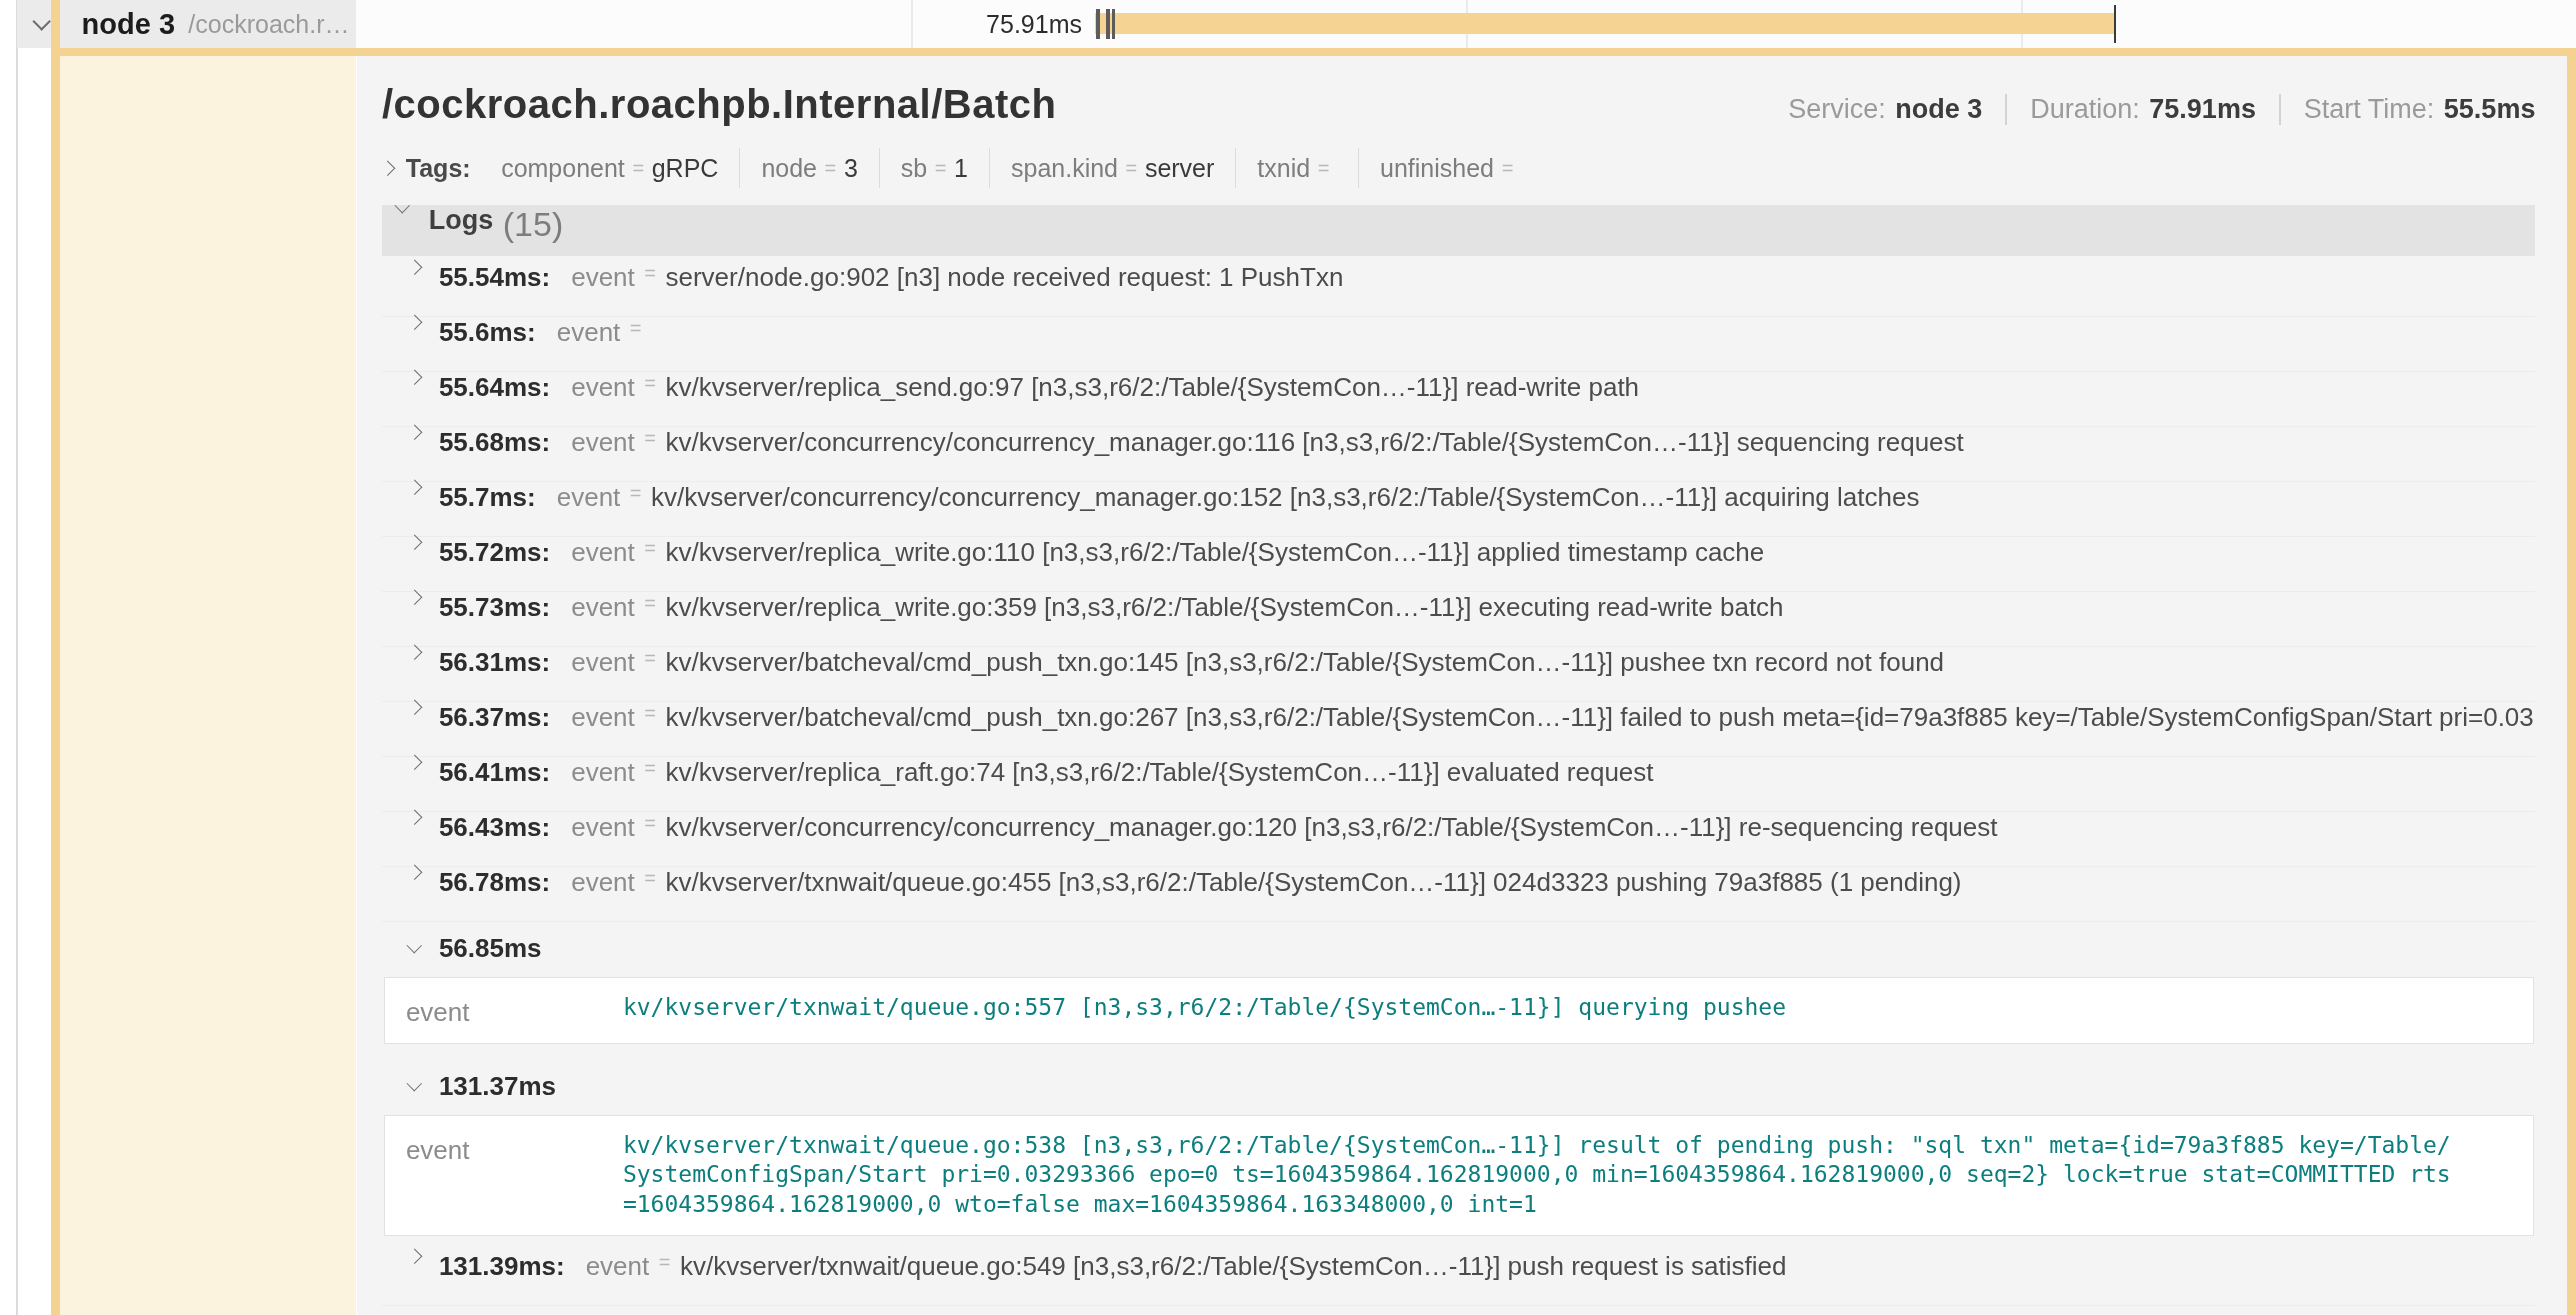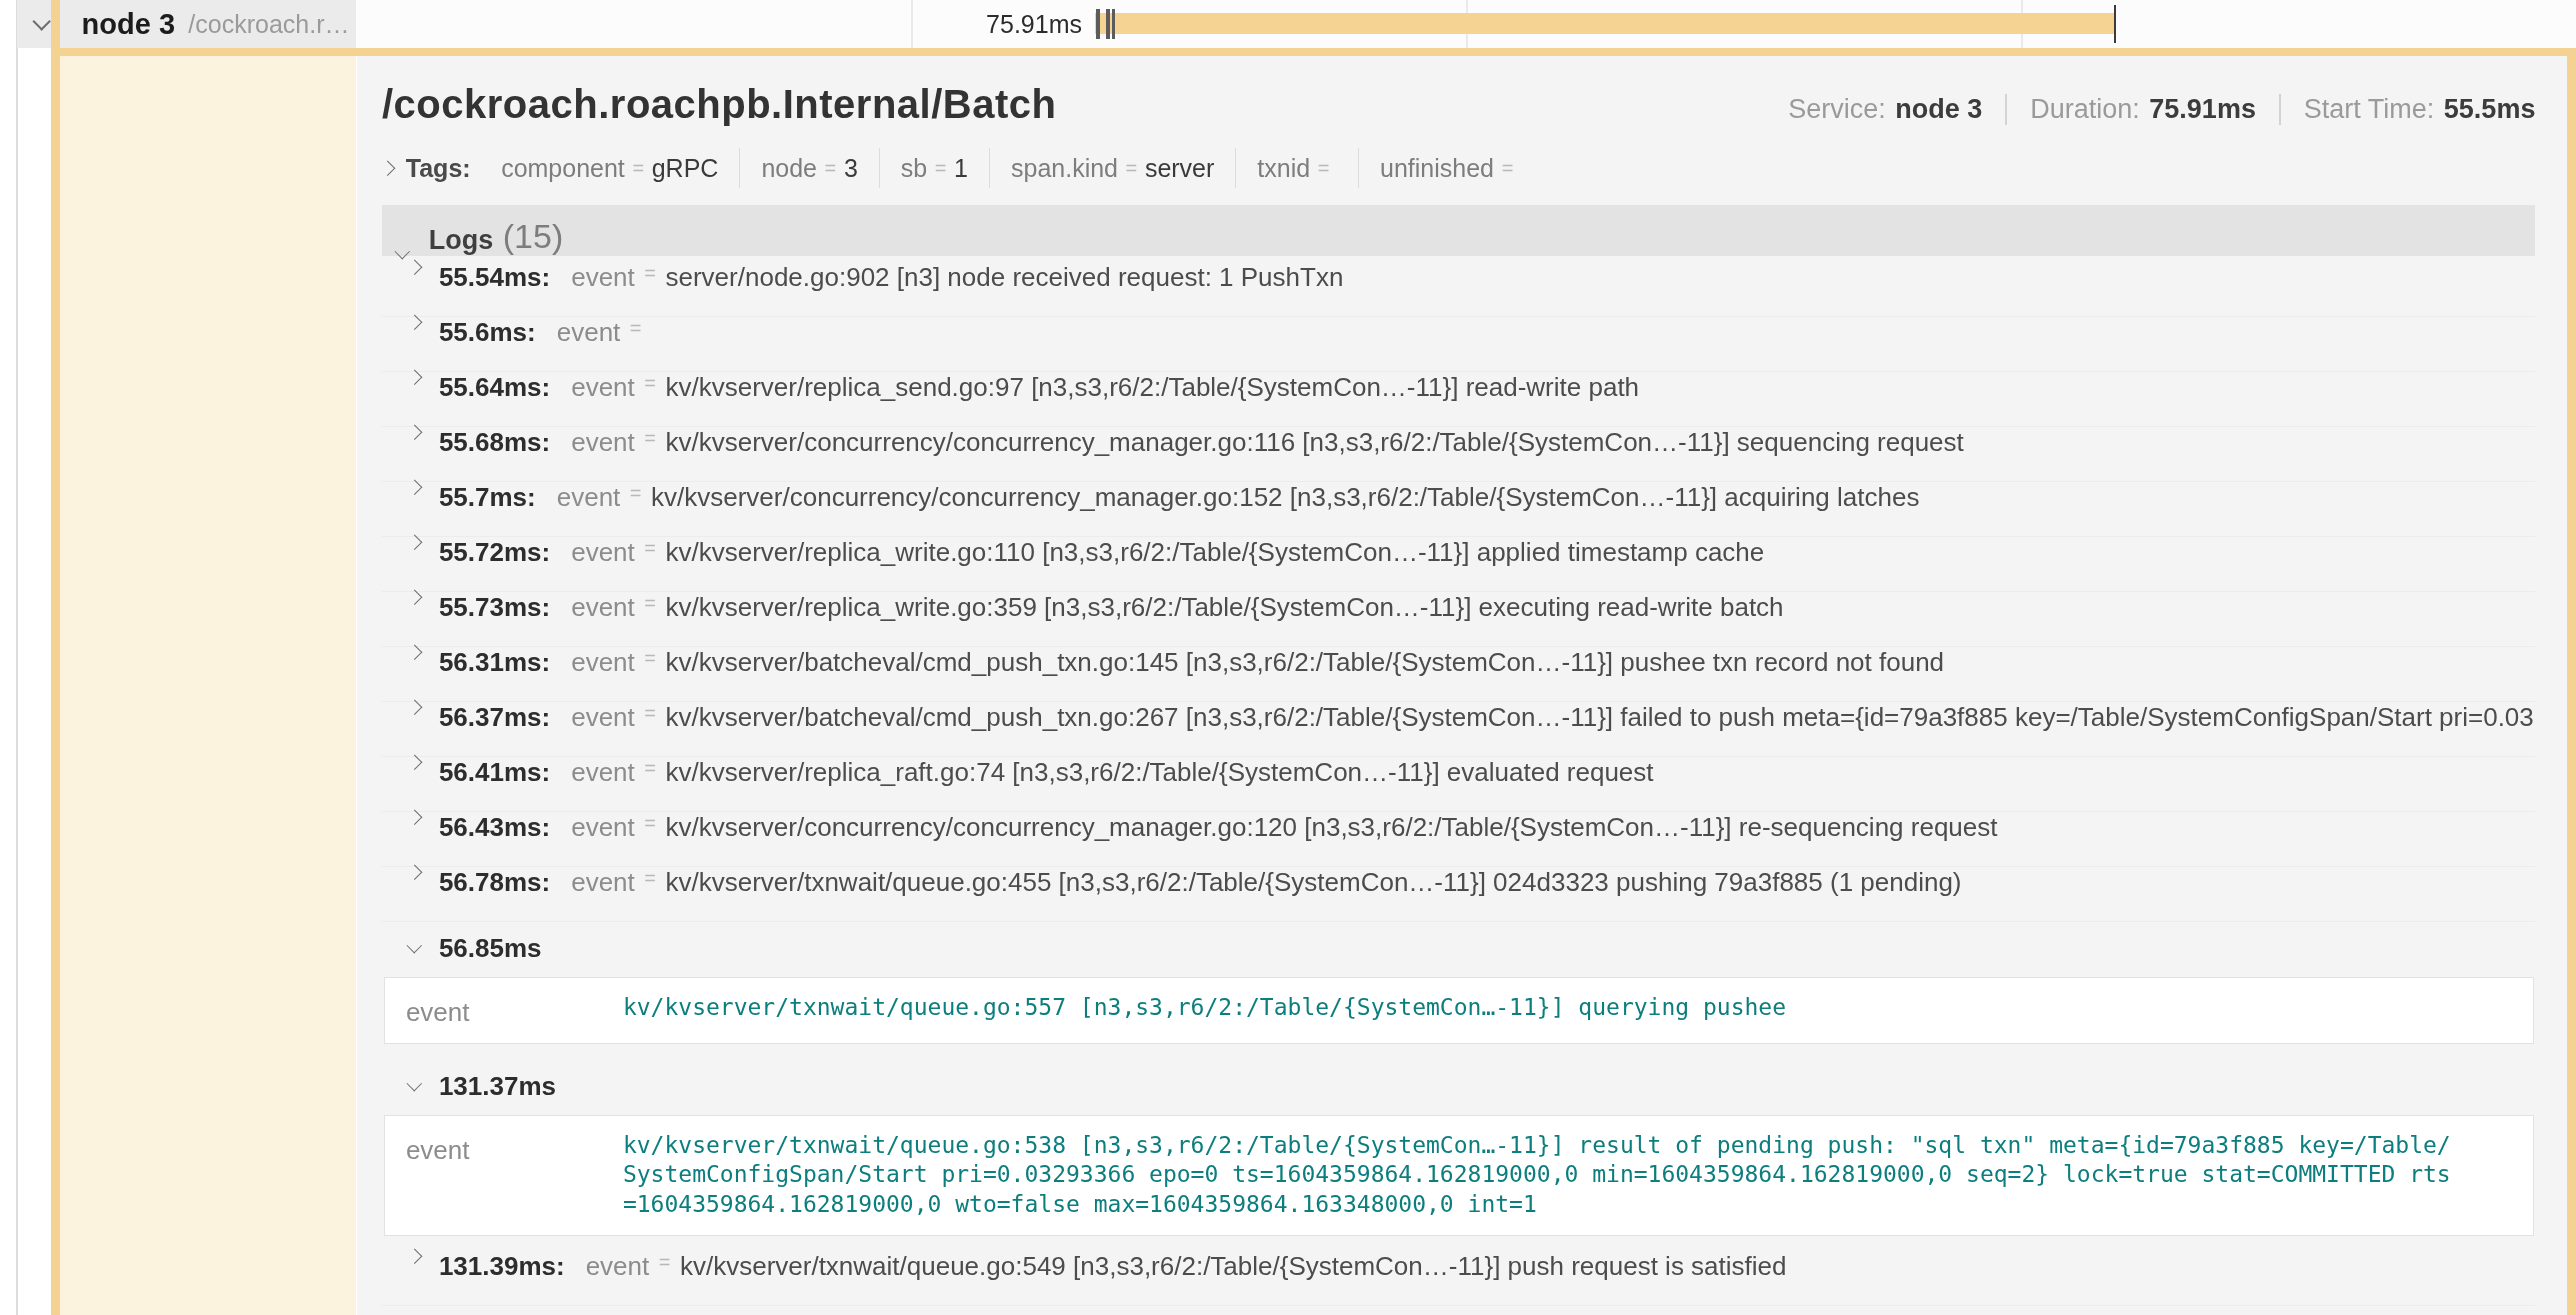--- a/index.html
+++ b/index.html
@@ -43,21 +43,21 @@
   .tags-row { display:flex; align-items:center; margin-top:21px; font-size:25px; }
   .tags-label { font-weight:bold; color:#4a4a4a; margin:0 9.5px 0 13.3px; }
   .tag-item { padding:5.7px 21px; border-right:1.9px solid #dcdcdc; display:flex; align-items:center; white-space:nowrap; }
   .tag-item:last-child { border-right:none; }
   .tag-key { color:#7d7d7d; }
   .tag-eq { color:#b8b8b8; font-size:20px; margin:0 7.6px; }
   .tag-val { color:#3a3a3a; }
 
   
   .logs-section { margin-top:17px; }
-  .logs-header { background:#e3e3e3; height:51px; display:flex; align-items:flex-end; padding-left:15.3px; }
+  .logs-header { background:#e3e3e3; height:51px; display:flex; align-items:flex-start; padding-left:15.3px; }
   .logs-title { font-weight:bold; font-size:27px; color:#3f3f3f; margin-left:21px; }
   .logs-count { font-size:34px; color:#7d7d7d; margin-left:9.5px; }
 
   .log-rows { padding-top:5.7px; }
   .log-row { height:55px; display:flex; align-items:flex-start; padding-left:15.3px; border-bottom:1px solid rgba(0,0,0,0.03); }
   .chev-wrap { width:34px; display:flex; justify-content:center; flex:none; }
   .log-time { font-weight:bold; font-size:26px; color:#2d2d2d; margin-left:7.6px; white-space:nowrap; }
   .log-key { font-size:26px; color:#8c8c8c; margin-left:21px; }
   .log-eq { font-size:20px; color:#b8b8b8; margin:0 9.5px; }
   .log-val { font-size:26px; color:#4c4c4c; white-space:nowrap; overflow:hidden; }

